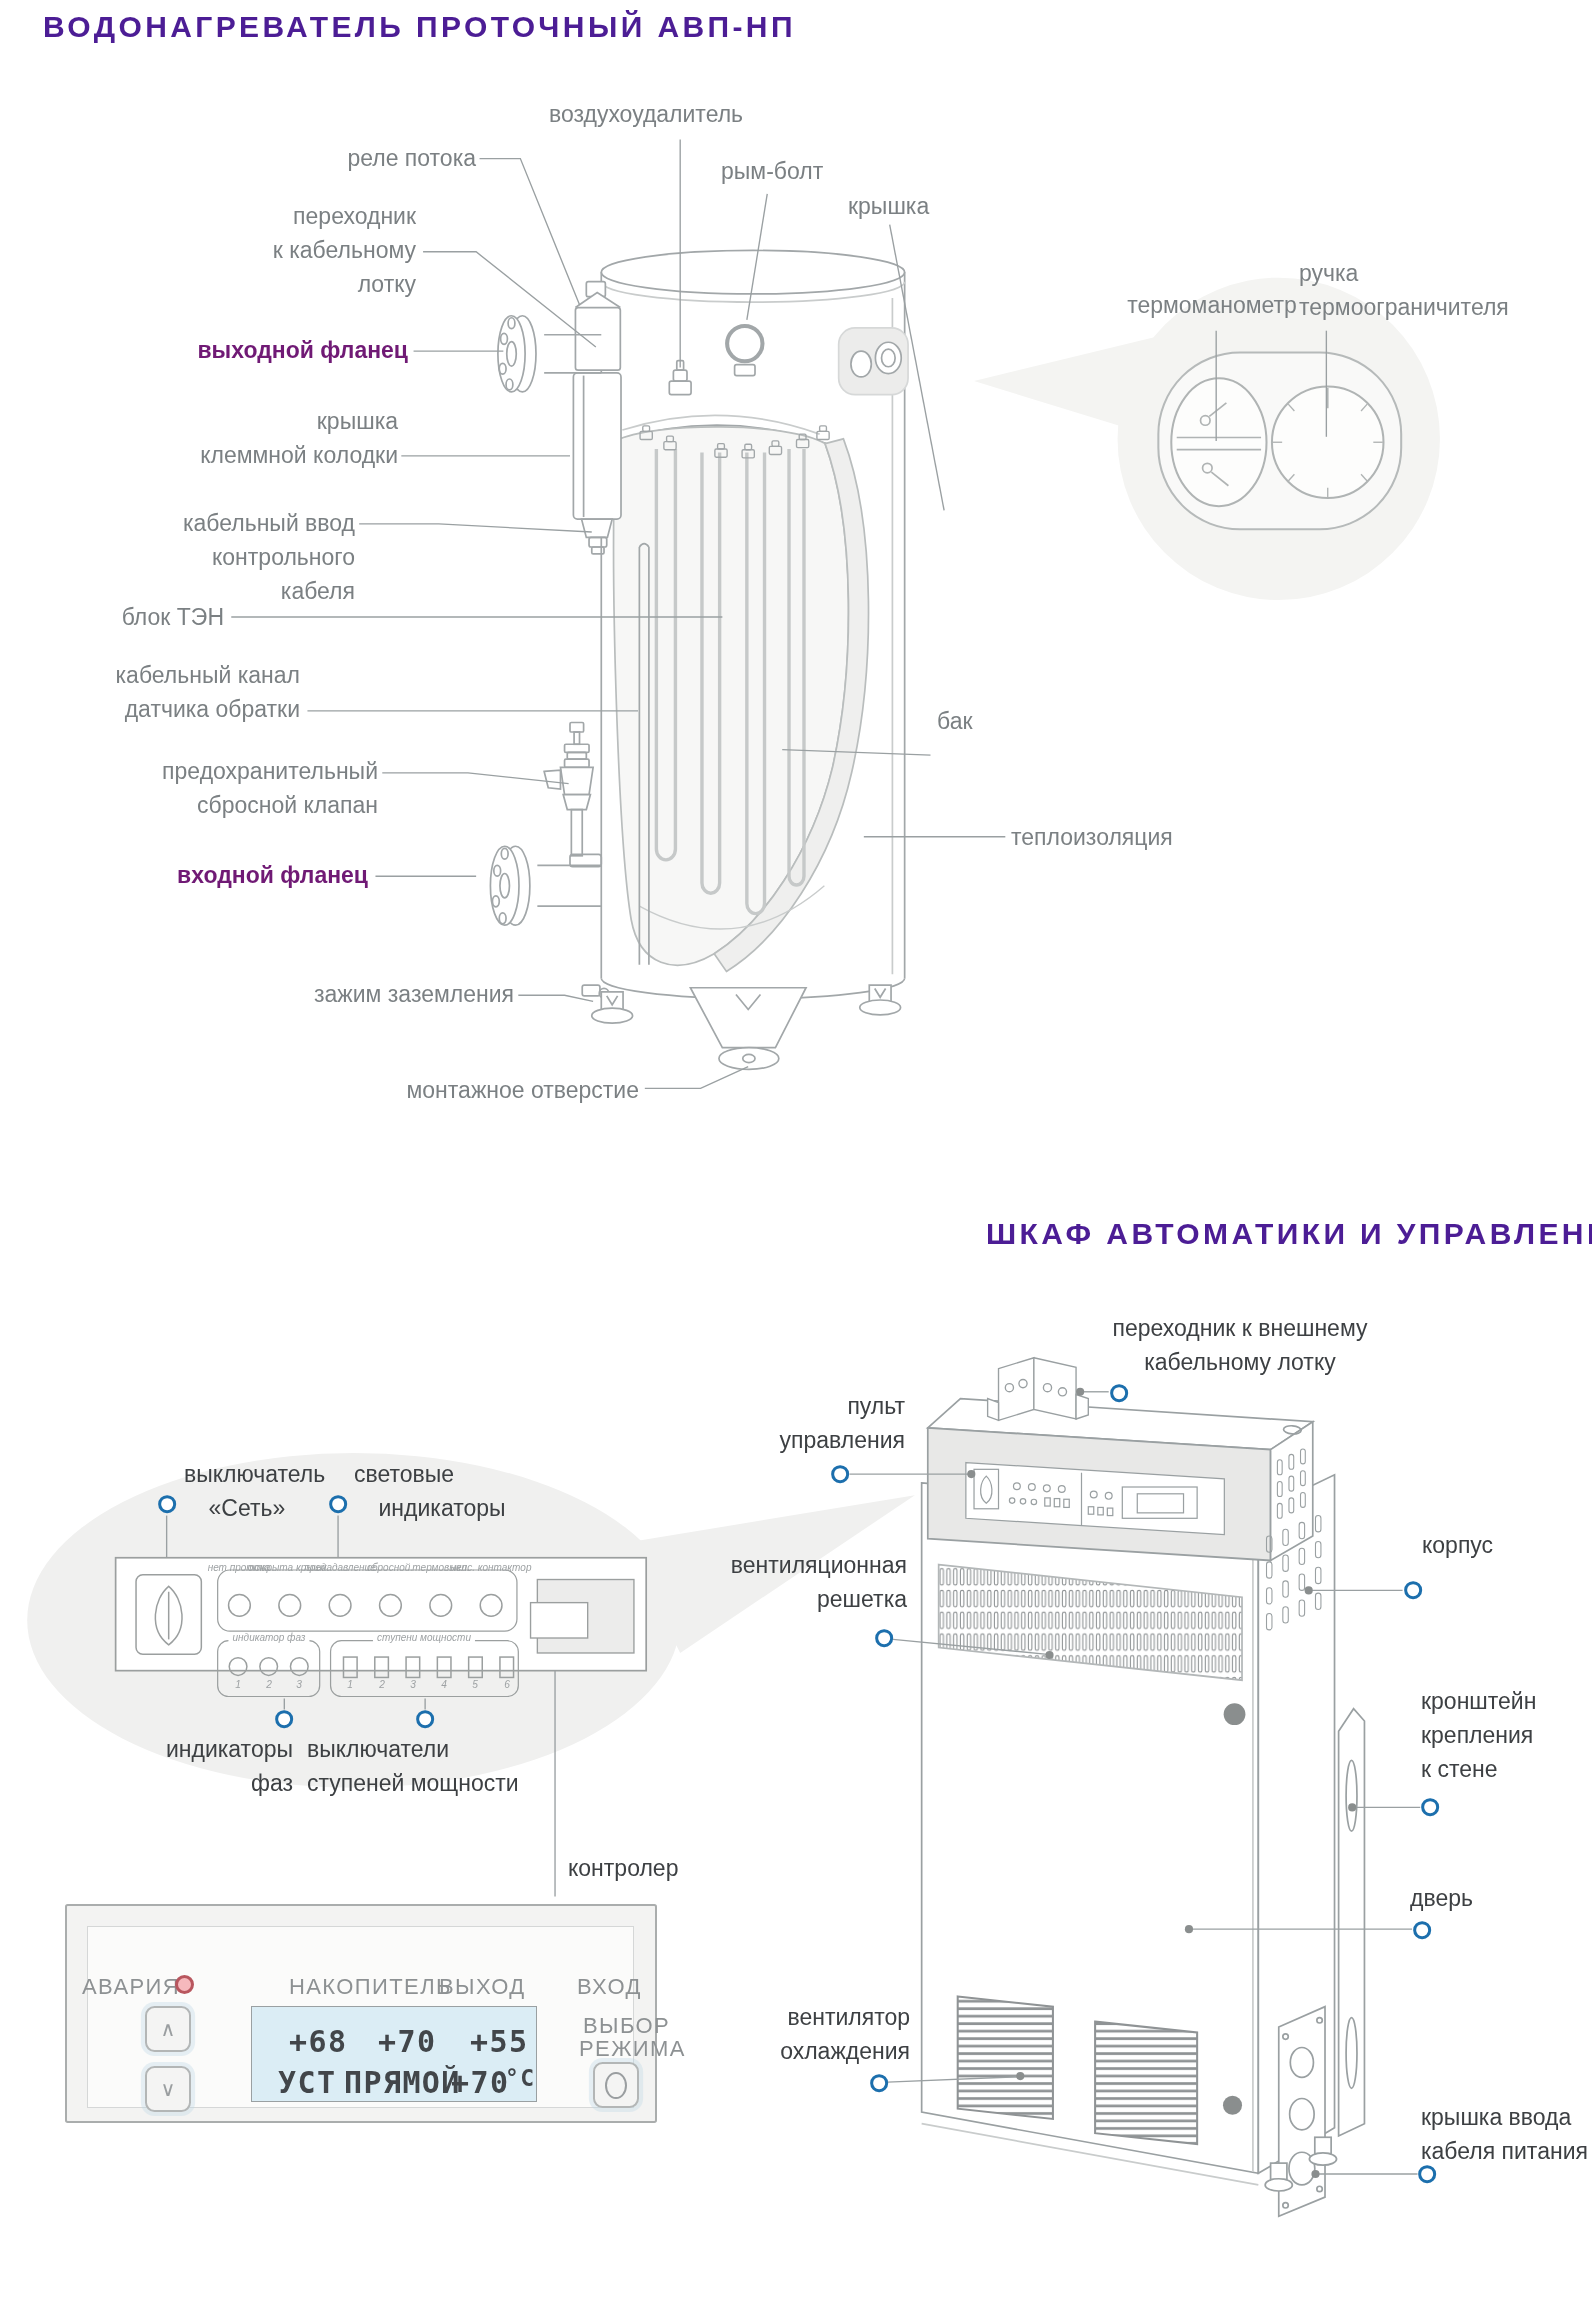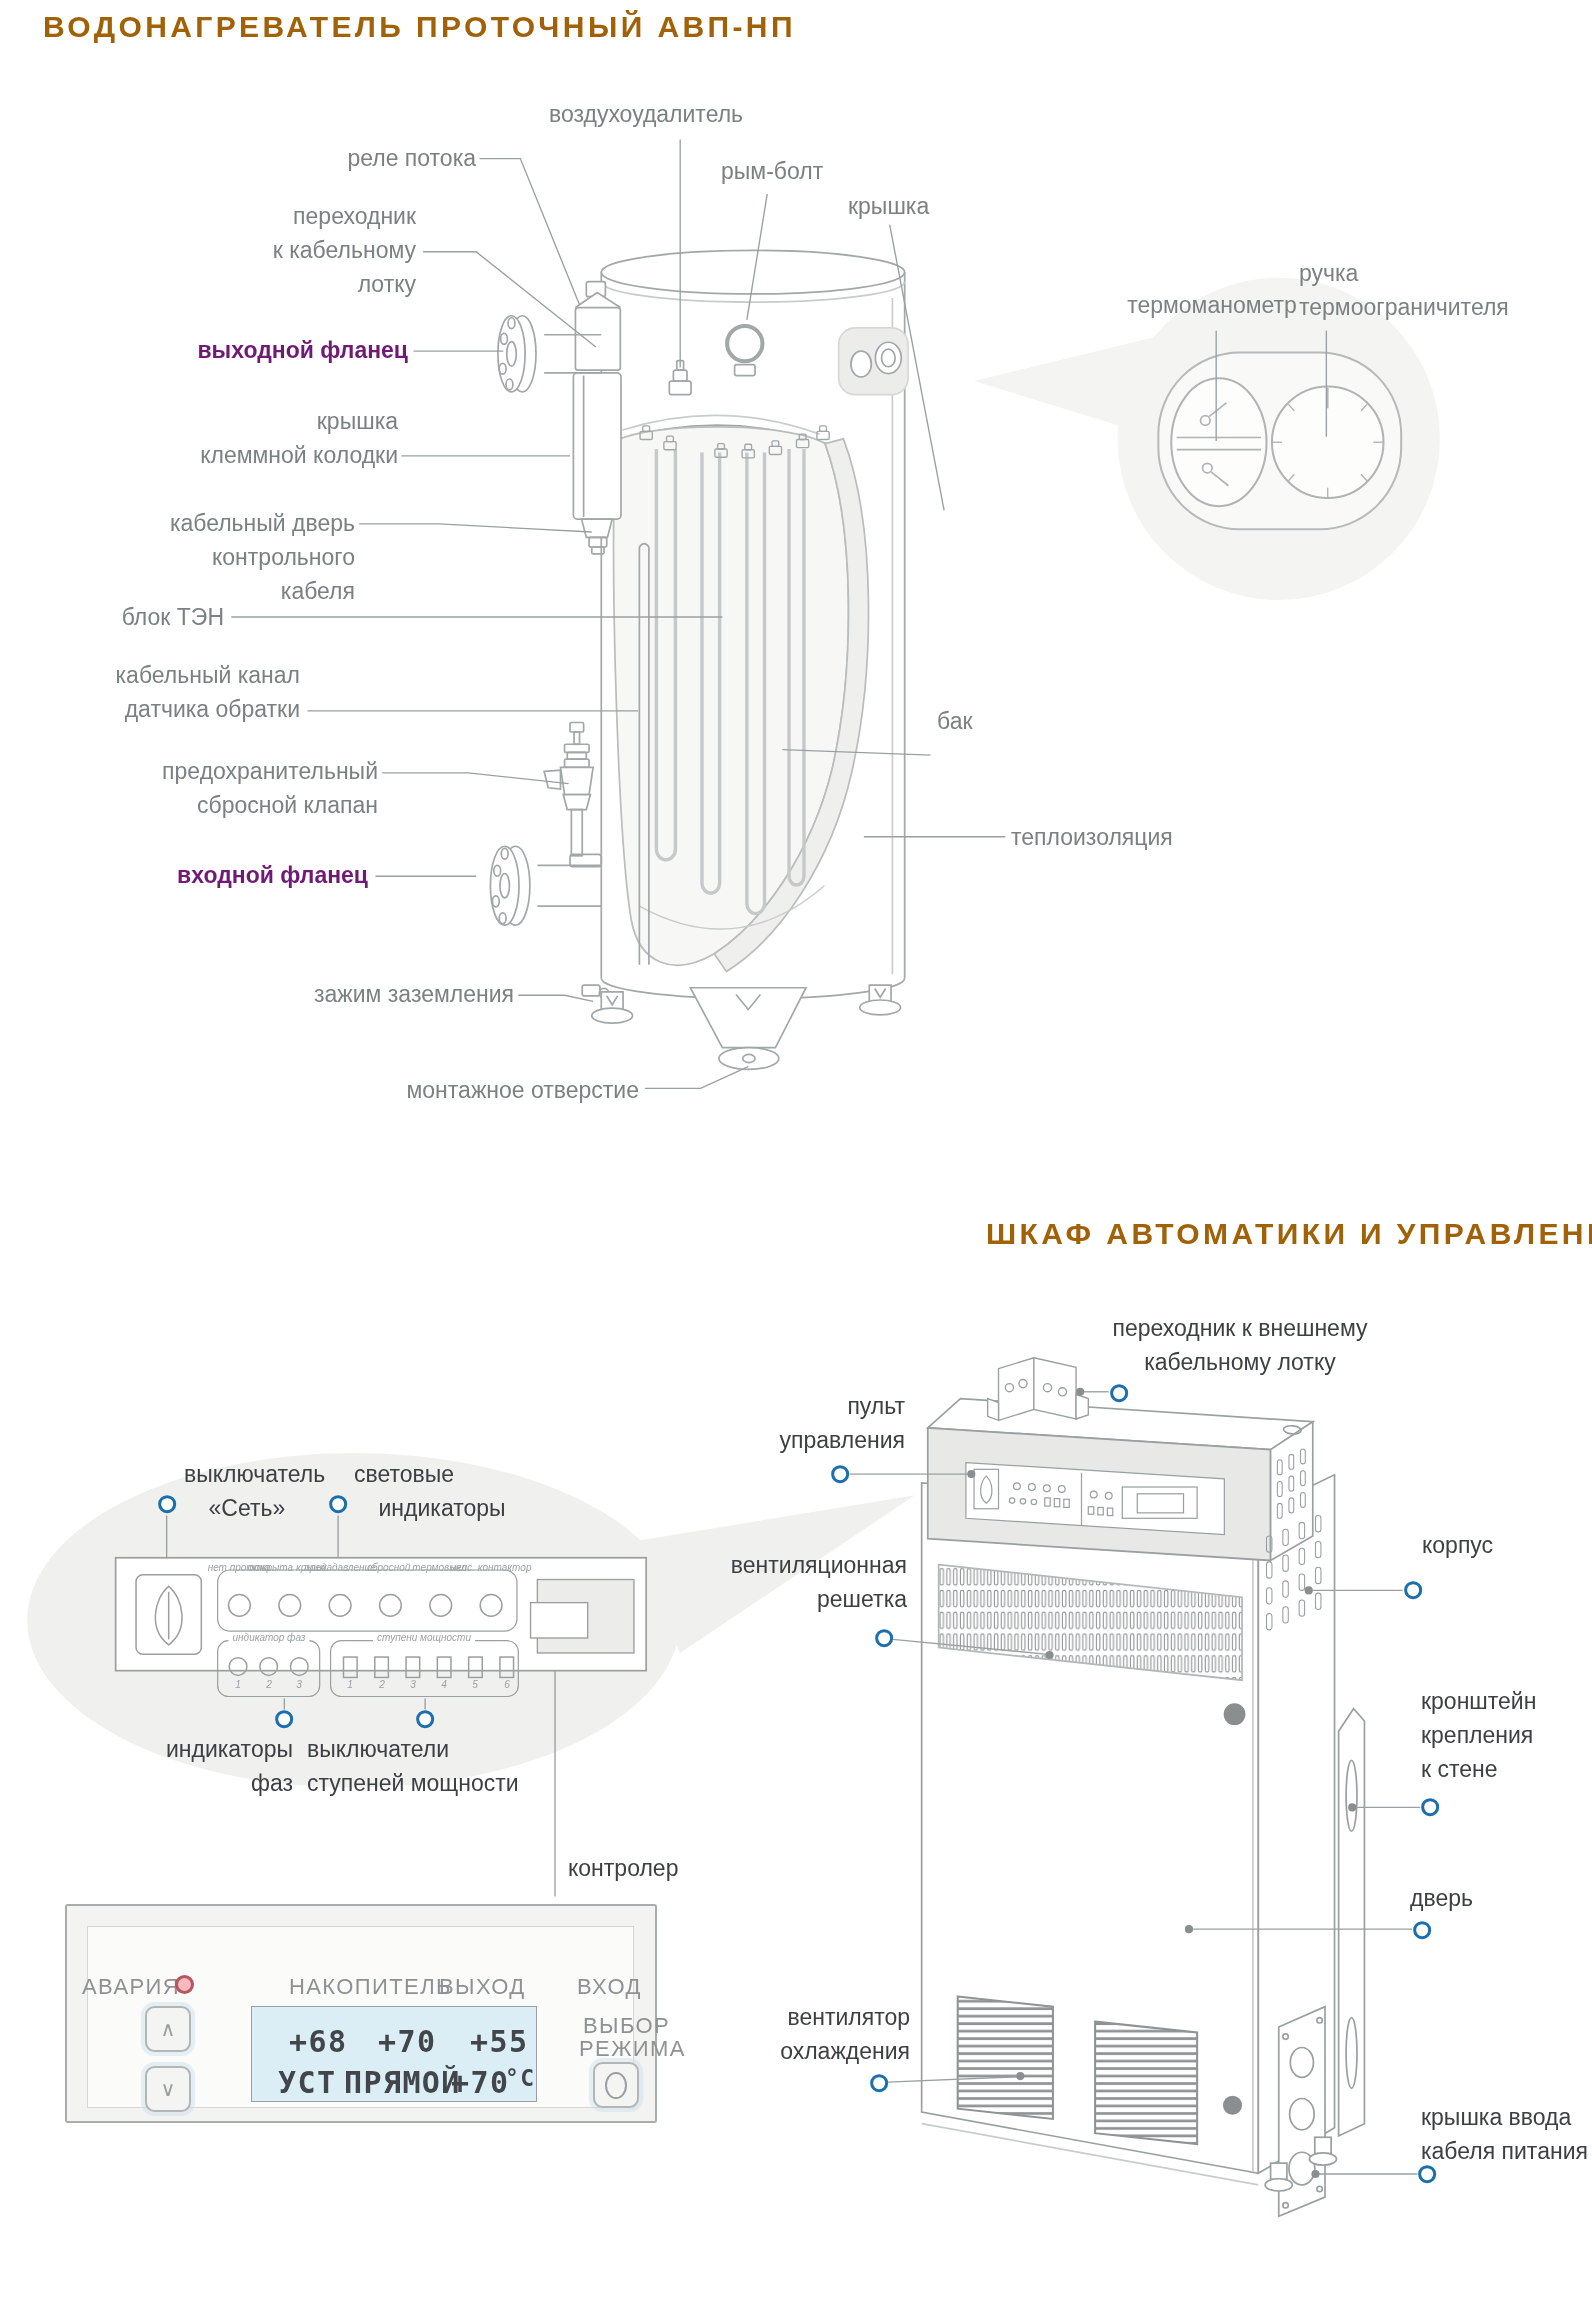--- a/index.html
+++ b/index.html
@@ -1,19 +1,19 @@
 <!DOCTYPE html>
 <html style="font-size:11px"><head>
 <meta charset="utf-8">
 <style>
   html,body{margin:0;padding:0;background:#ffffff;}
   #page{position:relative;width:1593px;height:2319px;background:#ffffff;overflow:hidden;
         font-family:"Liberation Sans",sans-serif;}
   #art{position:absolute;left:0;top:0;}
-  .title{position:absolute;font-weight:bold;font-size:30px;letter-spacing:3.4px;color:#a16207;white-space:nowrap;}
+  .title{position:absolute;font-weight:bold;font-size:30px;letter-spacing:3.4px;color:#4c1d95;white-space:nowrap;}
   .lbl{position:absolute;font-size:23px;line-height:34px;color:#7b8083;}
   .lbl.bold{font-weight:bold;color:#701a75;}
   .lbl.dark{color:#3d4043;}
   .lbl .ln{display:block;}
   .r{text-align:right;} .c{text-align:center;} .l{text-align:left;}
   .tiny{position:absolute;font-style:italic;font-size:10px;color:#9ea2a4;white-space:nowrap;transform:translateX(-50%);}
   .num{position:absolute;font-style:italic;font-size:10.2px;color:#9ea2a4;transform:translateX(-50%);}
   .ring{position:absolute;width:17.7px;height:17.7px;border:3.4px solid #1c6fad;border-radius:50%;
         background:#ffffff;box-sizing:border-box;transform:translate(-50%,-50%);}
   
@@ -380,21 +380,21 @@
   <span class="ln">лотку</span>
 </div>
 <div class="lbl r bold" style="left:190px;top:333px;width:218px;">
       <span class="ln">выходной фланец</span>
     </div>
 <div class="lbl r" style="left:180px;top:404px;width:218px;">
   <span class="ln">крышка</span>
   <span class="ln">клеммной колодки</span>
 </div>
 <div class="lbl r" style="left:137px;top:506px;width:218px;">
-  <span class="ln">кабельный дверь</span>
+  <span class="ln">кабельный ввод</span>
   <span class="ln">контрольного кабеля</span>
 </div>
 <div class="lbl r" style="left:88px;top:600px;width:136px;">
       <span class="ln">блок ТЭН</span>
     </div>
 <div class="lbl r" style="left:160px;top:754px;width:218px;">
   <span class="ln">предохранительный</span>
   <span class="ln">сбросной клапан</span>
 </div>
 <div class="lbl r" style="left:82px;top:658px;width:218px;">

